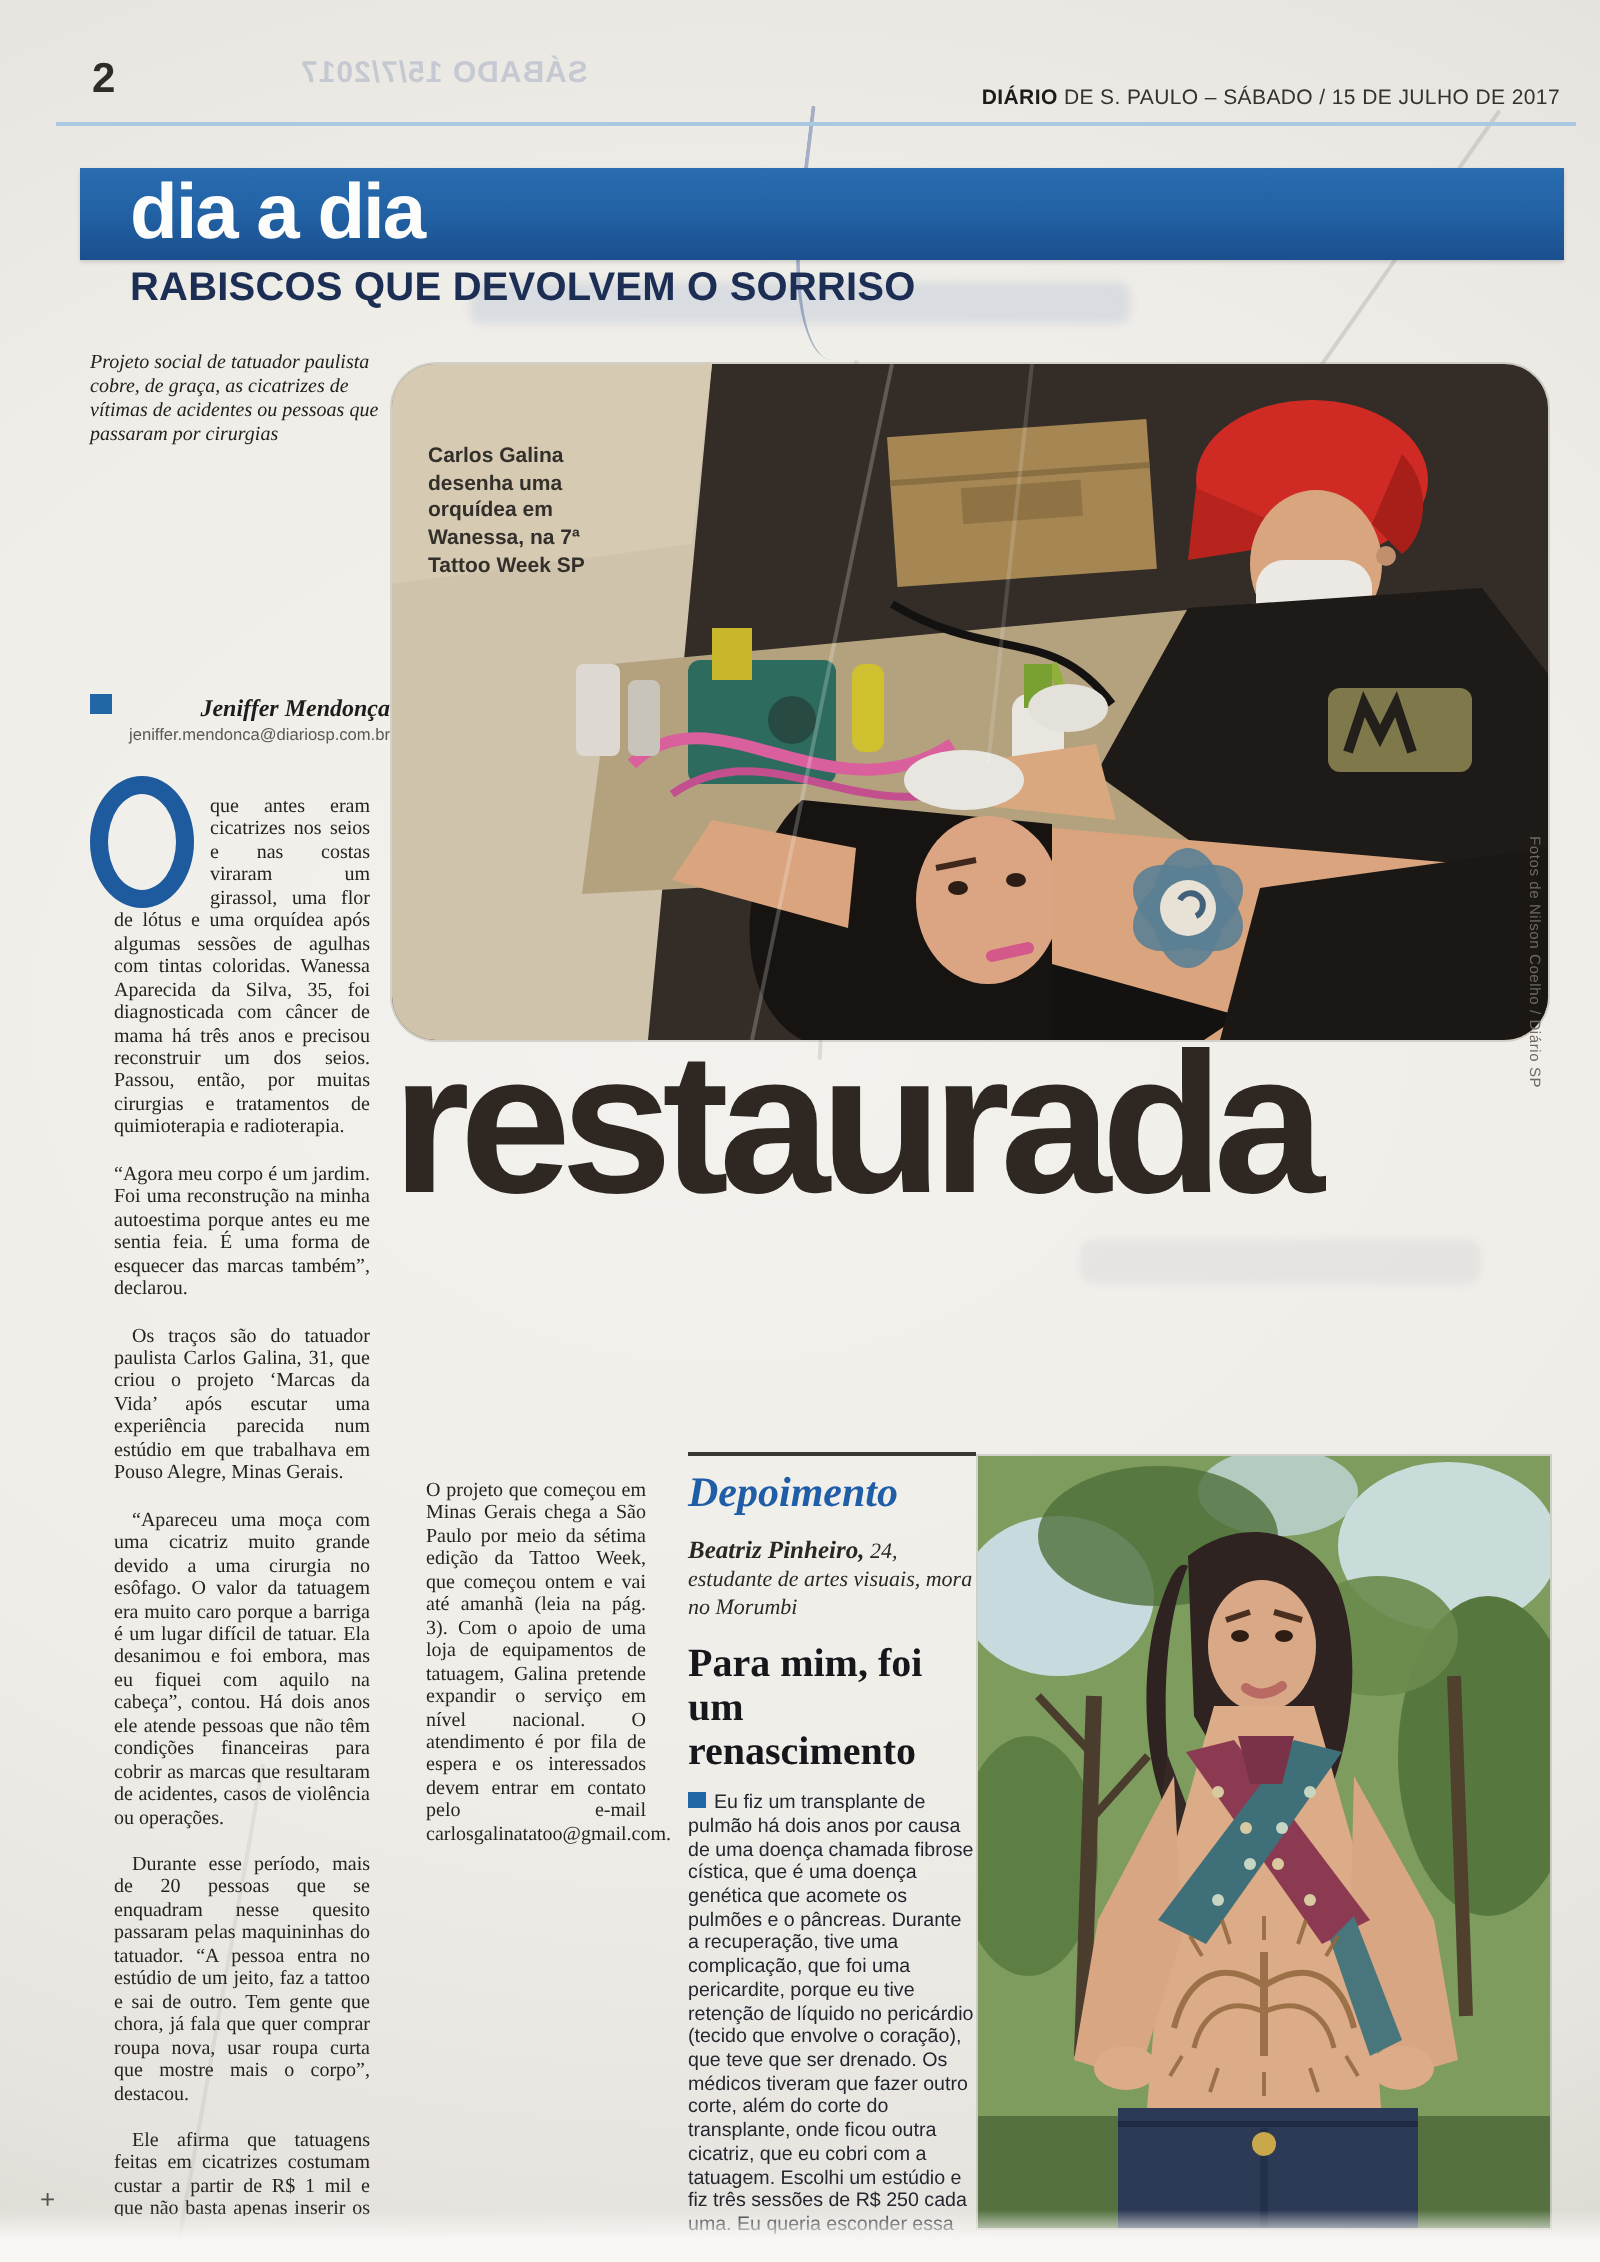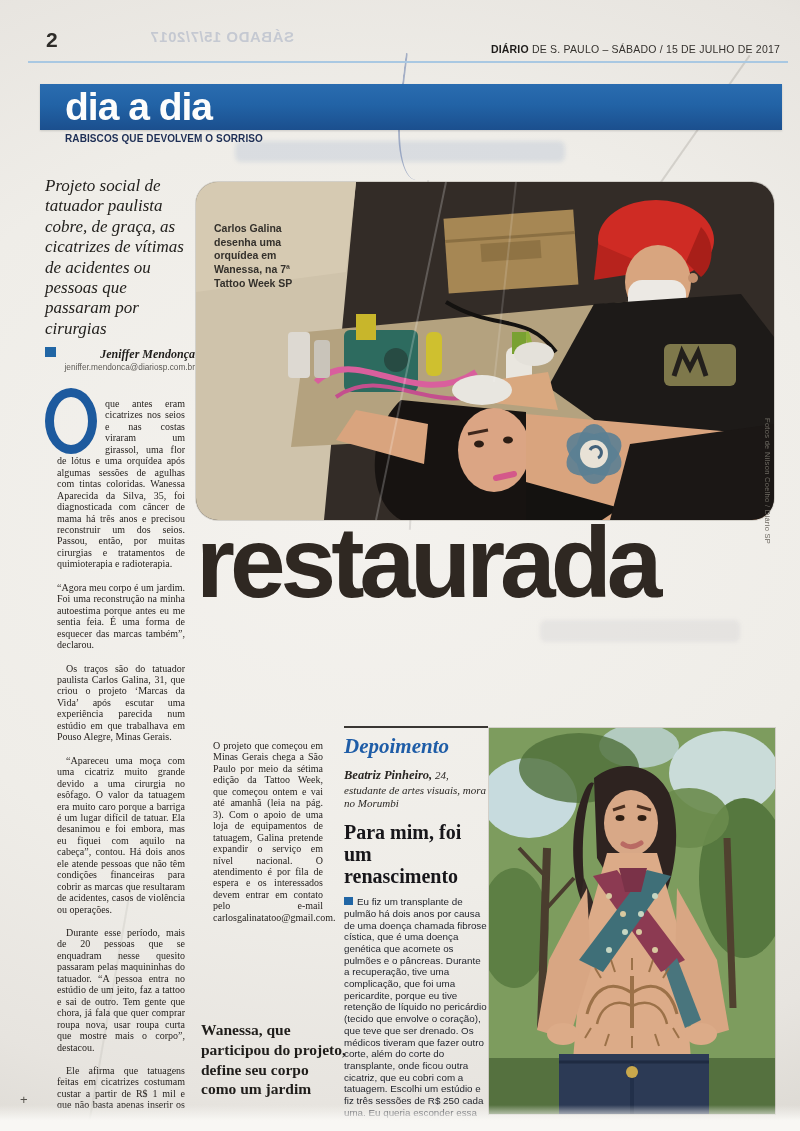--- a/index.html
+++ b/index.html
@@ -17,27 +17,27 @@
   .header-rule{height:2px;background:#a9c8e2;}
   
   .banner{
     background:linear-gradient(180deg,#2a6cb0 0%,#2263a6 45%,#1b4f8e 100%);
     box-shadow:0 1px 2px rgba(0,0,0,.15);
   }
   .banner-title{
     font-family:"Liberation Sans",sans-serif;font-weight:bold;font-size:39px;
     color:#fdfdfc;letter-spacing:-1px;line-height:1;padding:3px 0 0 25px;
   }
-  .kicker{font-family:"Liberation Sans",sans-serif;font-weight:bold;font-size:10px;color:#1d2e55;letter-spacing:.1px;}
+  .kicker{font-family:"Liberation Sans",sans-serif;font-weight:bold;font-size:20px;color:#1d2e55;letter-spacing:.1px;}
   
   .ghost-text{transform:scaleX(-1);font-family:"Liberation Sans",sans-serif;font-weight:bold;color:rgba(45,75,140,.20);font-size:15px;letter-spacing:.5px;}
   .ghost-strip{filter:blur(2px);border-radius:6px;}
   .crease{pointer-events:none;}
   
-  .intro{font-style:italic;font-size:17px;line-height:1.2;color:#23211e;}
+  .intro{font-style:italic;font-size:10px;line-height:1.2;color:#23211e;}
   .byline-row{display:flex;align-items:flex-start;justify-content:space-between;}
   .blue-square{width:11px;height:10px;background:#2166a5;display:inline-block;}
   .byline-name{font-size:12px;font-weight:bold;font-style:italic;color:#1f1d1b;text-align:center;}
   .byline-email{font-family:Liberation Sans, sans-serif;font-size:8.3px;color:#5c5954;text-align:right;}
   
   .bodycol{font-size:10px;line-height:11.45px;color:#272320;text-align:justify;overflow:hidden;}
   .bodycol p{margin:12px;}
   .bodycol p + p, .bodycol .indent{text-indent:.9em;}
   .dropcap{
     float:left;width:52px;height:66px;margin:2px 8px 0 0;
@@ -186,21 +186,20 @@
   <div class="abs headline" style="left:196px;top:516px;">
     <div>restaurada</div>
   </div>
 
   <div class="abs bodycol" style="left:201px;top:728px;width:134px;height:285px;">
     <div>
         <p>O projeto que começou em Minas Gerais chega a São Paulo por meio da sétima edição da Tattoo Week, que começou ontem e vai até amanhã (leia na pág. 3). Com o apoio de uma loja de equipamentos de tatuagem, Galina pretende expandir o serviço em nível nacional. O atendimento é por fila de espera e os interessados devem entrar em contato pelo e-mail carlosgalinatatoo@gmail.com.</p>
       </div>
   </div>
 
-  <div class="abs pullquote" style="left:201px;top:1020px;width:145px;">Wanessa, que participou do projeto, define seu corpo como um jardim</div>
 
   <div class="abs" style="left:344px;top:726px;width:144px;">
     <div class="dep-rule"></div>
     <div class="dep-label">Depoimento</div>
     <div class="dep-subject">
       <b>Beatriz Pinheiro,</b><span> 24, estudante de artes visuais, mora no Morumbi</span>
     </div>
     <div class="dep-title">Para mim, foi um renascimento</div>
     <div class="dep-body">
       <span class="blue-square" style="width:9px;height:8px;margin-right:4px;"></span><span>Eu fiz um transplante de pulmão há dois anos por causa de uma doença chamada fibrose cística, que é uma doença genética que acomete os pulmões e o pâncreas. Durante a recuperação, tive uma complicação, que foi uma pericardite, porque eu tive retenção de líquido no pericárdio (tecido que envolve o coração), que teve que ser drenado. Os médicos tiveram que fazer outro corte, além do corte do transplante, onde ficou outra cicatriz, que eu cobri com a tatuagem. Escolhi um estúdio e fiz três sessões de R$ 250 cada uma. Eu queria esconder essa cicatriz, então escolhi uma fênix porque tem um significado muito importante de renascimento”.</span>

